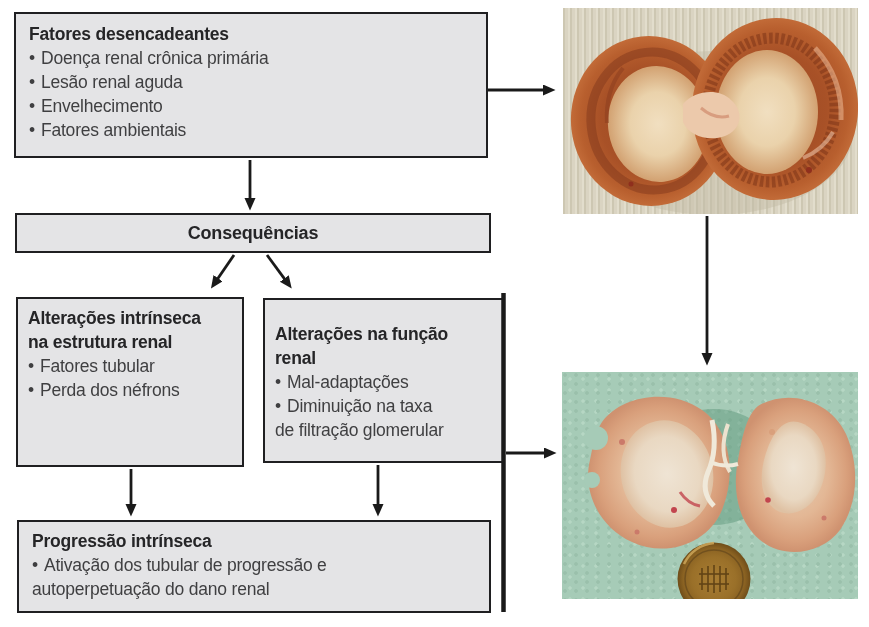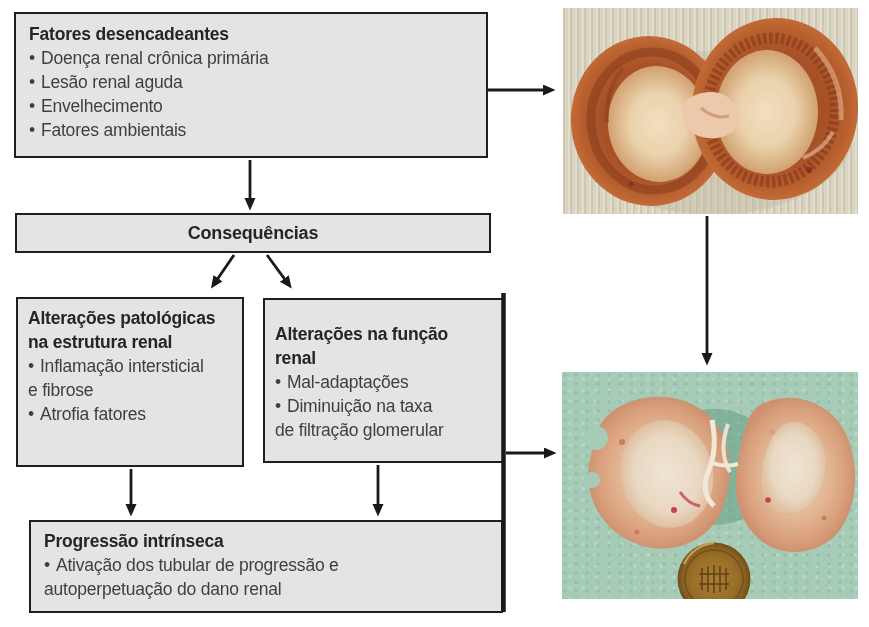--- a/index.html
+++ b/index.html
@@ -15,21 +15,21 @@
     padding:8px 13px;overflow:hidden;
   }
   .box-title{font-weight:bold;color:var(--title-text,#252527);white-space:pre-line;}
   .bi-text{white-space:pre-line;}
   .bullet{display:inline-block;margin-right:6px;}
   .box1{left:14px;top:12px;width:474px;height:146px;padding-top:9px;}
   .box2{left:15px;top:213px;width:476px;height:40px;display:flex;align-items:center;justify-content:center;padding:0;}
   .box2 .box-title{font-size:18px;}
   .box3{left:16px;top:297px;width:228px;height:170px;padding:8px 10px;}
   .box4{left:263px;top:298px;width:241px;height:165px;padding:23px 10px;}
-  .box5{left:17px;top:520px;width:474px;height:93px;margin-left:12px;}
+  .box5{left:17px;top:520px;width:474px;height:93px;}
   
   .overlay{position:absolute;left:0;top:0;pointer-events:none;}
   .arrow{stroke:var(--arrow,#1a1a1a);stroke-width:2.8px;fill:none;}
   .bracket{stroke:var(--arrow,#1a1a1a);stroke-width:4.5px;}
   #ah path{fill:var(--arrow,#1a1a1a);}
   
   .photo{position:absolute;overflow:hidden;}
   .photo svg{display:block;}
   .photo1{
     left:563px;top:8px;width:295px;height:206px;
@@ -54,25 +54,24 @@
     <div class="bullet-item"><span class="bullet">•</span><span class="bi-text">Lesão renal aguda</span></div>
     <div class="bullet-item"><span class="bullet">•</span><span class="bi-text">Envelhecimento</span></div>
     <div class="bullet-item"><span class="bullet">•</span><span class="bi-text">Fatores ambientais</span></div>
   </div>
 
   <div class="box box2">
     <div class="box-title">Consequências</div>
   </div>
 
   <div class="box box3">
-    <div class="box-title">Alterações patológicas
+    <div class="box-title">Alterações intrínseca
 na estrutura renal</div>
-    <div class="bullet-item"><span class="bullet">•</span><span class="bi-text">Inflamação intersticial
-e fibrose</span></div>
-    <div class="bullet-item"><span class="bullet">•</span><span class="bi-text">Atrofia fatores</span></div>
+    <div class="bullet-item"><span class="bullet">•</span><span class="bi-text">Fatores tubular</span></div>
+    <div class="bullet-item"><span class="bullet">•</span><span class="bi-text">Perda dos néfrons</span></div>
   </div>
 
   <div class="box box4">
     <div class="box-title">Alterações na função
 renal</div>
     <div class="bullet-item"><span class="bullet">•</span><span class="bi-text">Mal-adaptações</span></div>
     <div class="bullet-item"><span class="bullet">•</span><span class="bi-text">Diminuição na taxa
 de filtração glomerular</span></div>
   </div>
 

